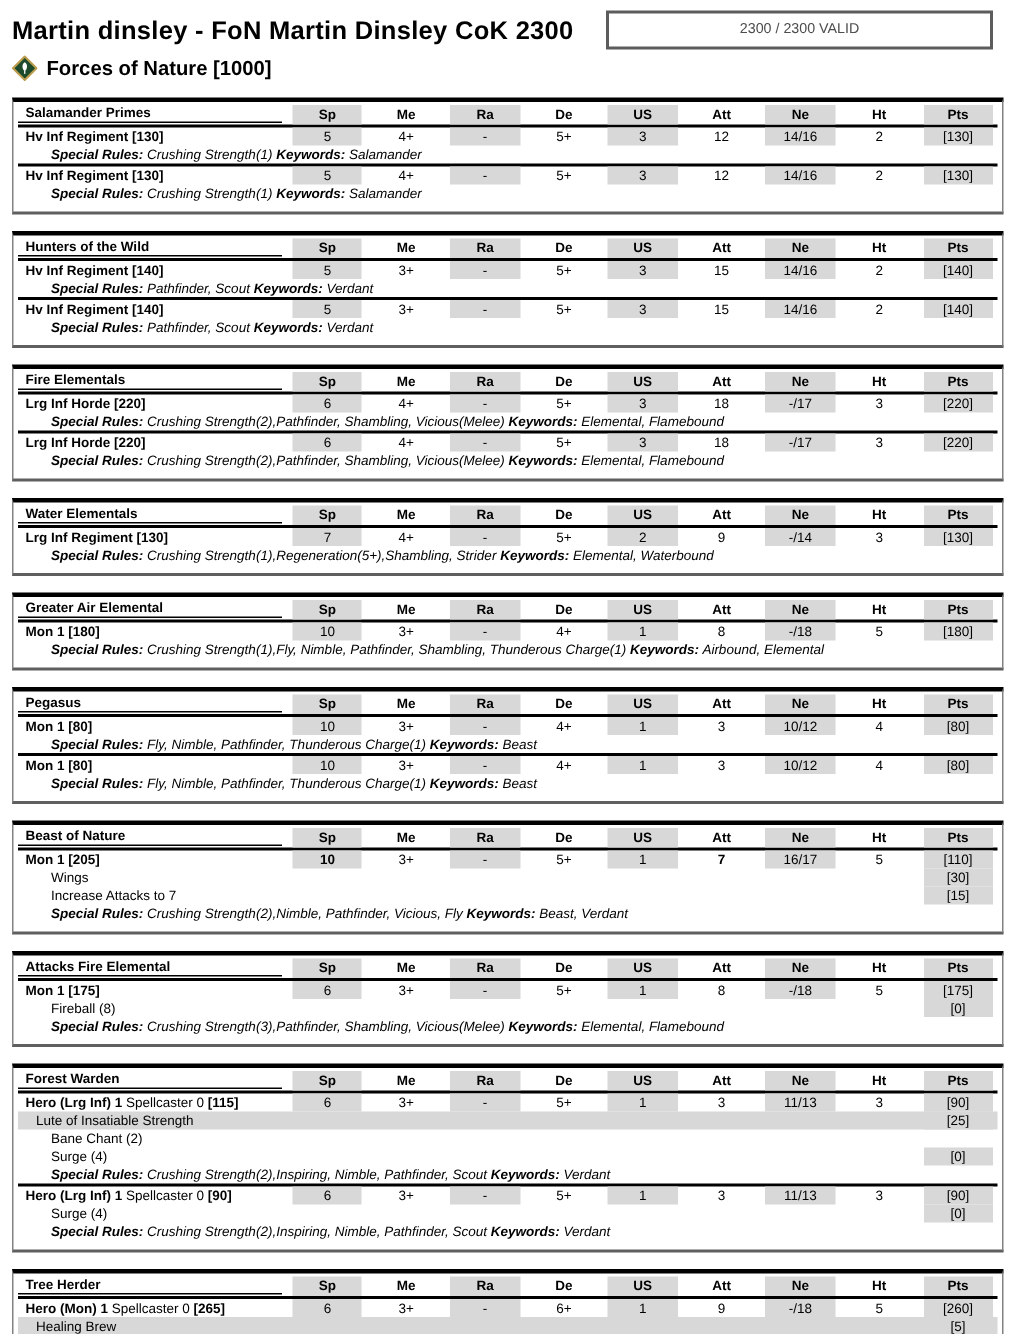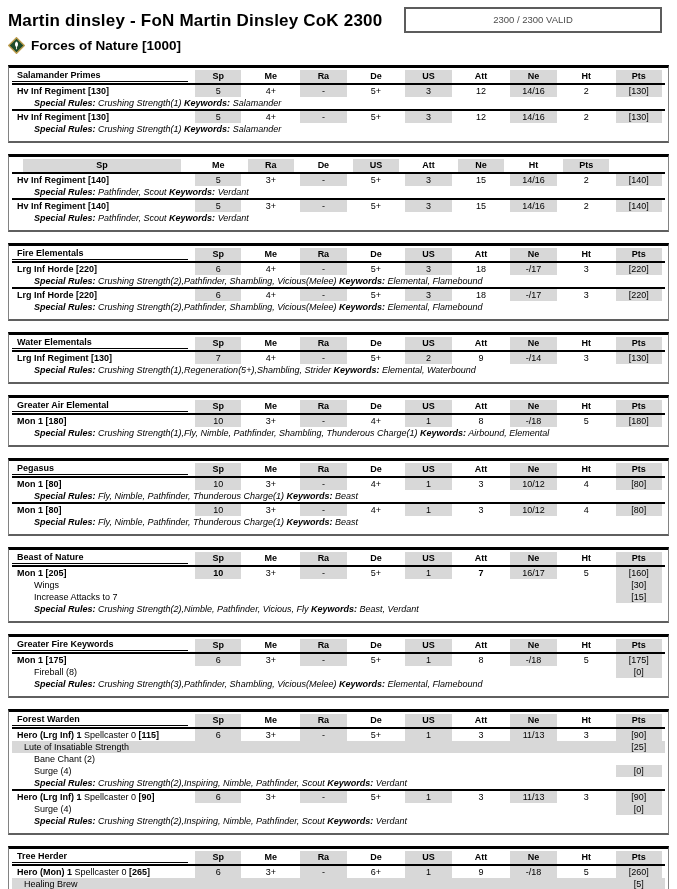--- a/index.html
+++ b/index.html
@@ -150,20 +150,23 @@
           <div class="c s">
             <span class="bg gr">[130]</span>
           </div>
         </div>
         <div class="trow rr">
           <div class="rules"><span class="bi">Special Rules:</span> <span>Crushing Strength(1)</span> <span class="bi">Keywords:</span> <span>Salamander</span></div>
         </div>
       </section>
       <section class="utable">
         <div class="trow thead">
+          <div class="c name nh">
+            <span>Hunters of the Wild</span>
+          </div>
           <div class="c s">
             <span class="bg gr">Sp</span>
           </div>
           <div class="c s">
             <span class="bg ">Me</span>
           </div>
           <div class="c s">
             <span class="bg gr">Ra</span>
           </div>
           <div class="c s">
@@ -639,21 +642,21 @@
           <div class="c s">
             <span class="bg  bold">7</span>
           </div>
           <div class="c s">
             <span class="bg gr">16/17</span>
           </div>
           <div class="c s">
             <span class="bg ">5</span>
           </div>
           <div class="c s">
-            <span class="bg gr">[160]</span>
+            <span class="bg gr">[110]</span>
           </div>
         </div>
         <div class="trow item ">
           <div class="iname">Wings</div>
           <div class="c s ipts">
             <span class="bg gr">[30]</span>
           </div>
         </div>
         <div class="trow item ">
           <div class="iname">Increase Attacks to 7</div>
@@ -661,21 +664,21 @@
             <span class="bg gr">[15]</span>
           </div>
         </div>
         <div class="trow rr">
           <div class="rules"><span class="bi">Special Rules:</span> <span>Crushing Strength(2),Nimble, Pathfinder, Vicious, Fly</span> <span class="bi">Keywords:</span> <span>Beast, Verdant</span></div>
         </div>
       </section>
       <section class="utable">
         <div class="trow thead">
           <div class="c name nh">
-            <span>Greater Fire Keywords</span>
+            <span>Attacks Fire Elemental</span>
           </div>
           <div class="c s">
             <span class="bg gr">Sp</span>
           </div>
           <div class="c s">
             <span class="bg ">Me</span>
           </div>
           <div class="c s">
             <span class="bg gr">Ra</span>
           </div>

